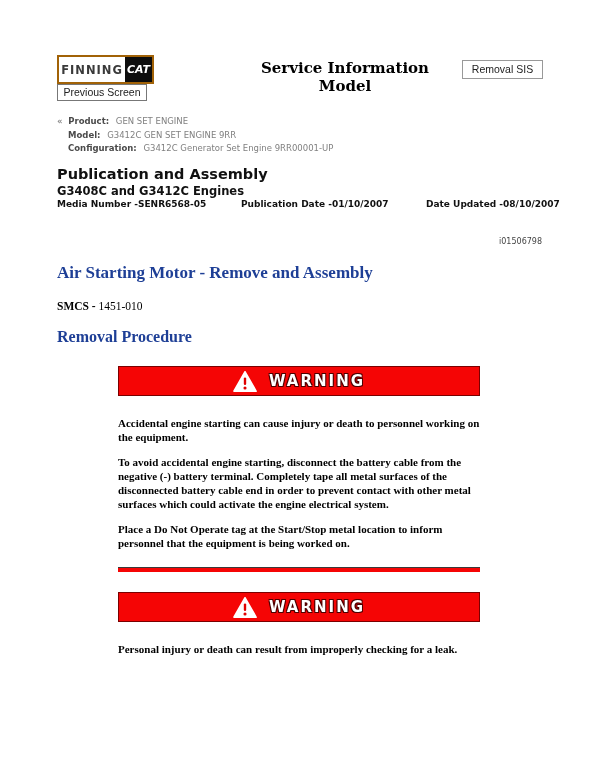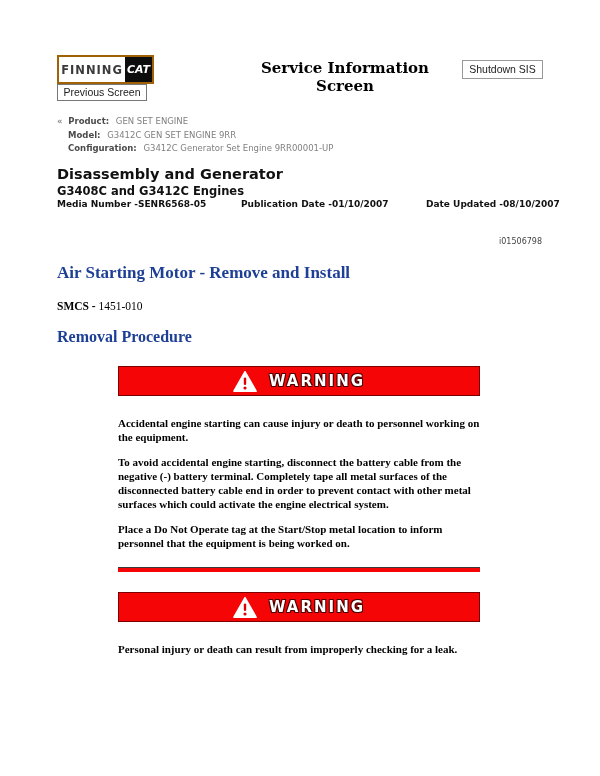--- a/index.html
+++ b/index.html
@@ -74,49 +74,49 @@
 </head>
 <body>
 
 <div class="page">
 
   <div class="logo-box">
     <span class="finning-text">FINNING</span>
     <span class="cat-box">CAT</span>
   </div>
   <button class="prev-btn">Previous Screen</button>
-  <div class="sis-title">Service Information Screen</div>
-  <button class="shutdown-btn">Shutdown SIS</button>
+  <div class="sis-title">Service Information Model</div>
+  <button class="shutdown-btn">Removal SIS</button>
 
   <div class="product-info">
     <div class="row">
       <span class="back-icon">«</span>
       <span class="info-label">Product:</span>
       <span class="info-value">GEN SET ENGINE</span>
     </div>
     <div class="row indented">
       <span class="info-label">Model:</span>
       <span class="info-value">G3412C GEN SET ENGINE 9RR</span>
     </div>
     <div class="row indented">
       <span class="info-label">Configuration:</span>
       <span class="info-value">G3412C Generator Set Engine 9RR00001-UP</span>
     </div>
   </div>
 
-  <div class="doc-title">Disassembly and Generator</div>
+  <div class="doc-title">Publication and Assembly</div>
   <div class="doc-subtitle">G3408C and G3412C Engines</div>
   <div class="doc-meta">
     <span class="meta-media">Media Number -SENR6568-05</span>
     <span class="meta-pub">Publication Date -01/10/2007</span>
     <span class="meta-upd">Date Updated -08/10/2007</span>
   </div>
   <div class="doc-id">i01506798</div>
 
-  <h1 class="article-title">Air Starting Motor - Remove and Install</h1>
+  <h1 class="article-title">Air Starting Motor - Remove and Assembly</h1>
   <div class="smcs-line">
     <span class="smcs-label">SMCS -</span><span> 1451-010</span>
   </div>
   <h2 class="section-title">Removal Procedure</h2>
 
   <div class="warning-block first">
     <div class="warn-header">
       <svg class="warn-icon" width="24" height="21" viewBox="0 0 26 23" aria-hidden="true">
         <path d="M13 1 L25 22 L1 22 Z" fill="#ffffff" stroke="#ffffff" stroke-width="2" stroke-linejoin="round"></path>
         <rect x="11.7" y="7" width="2.6" height="8.2" rx="1.3" fill="#e00000"></rect>

